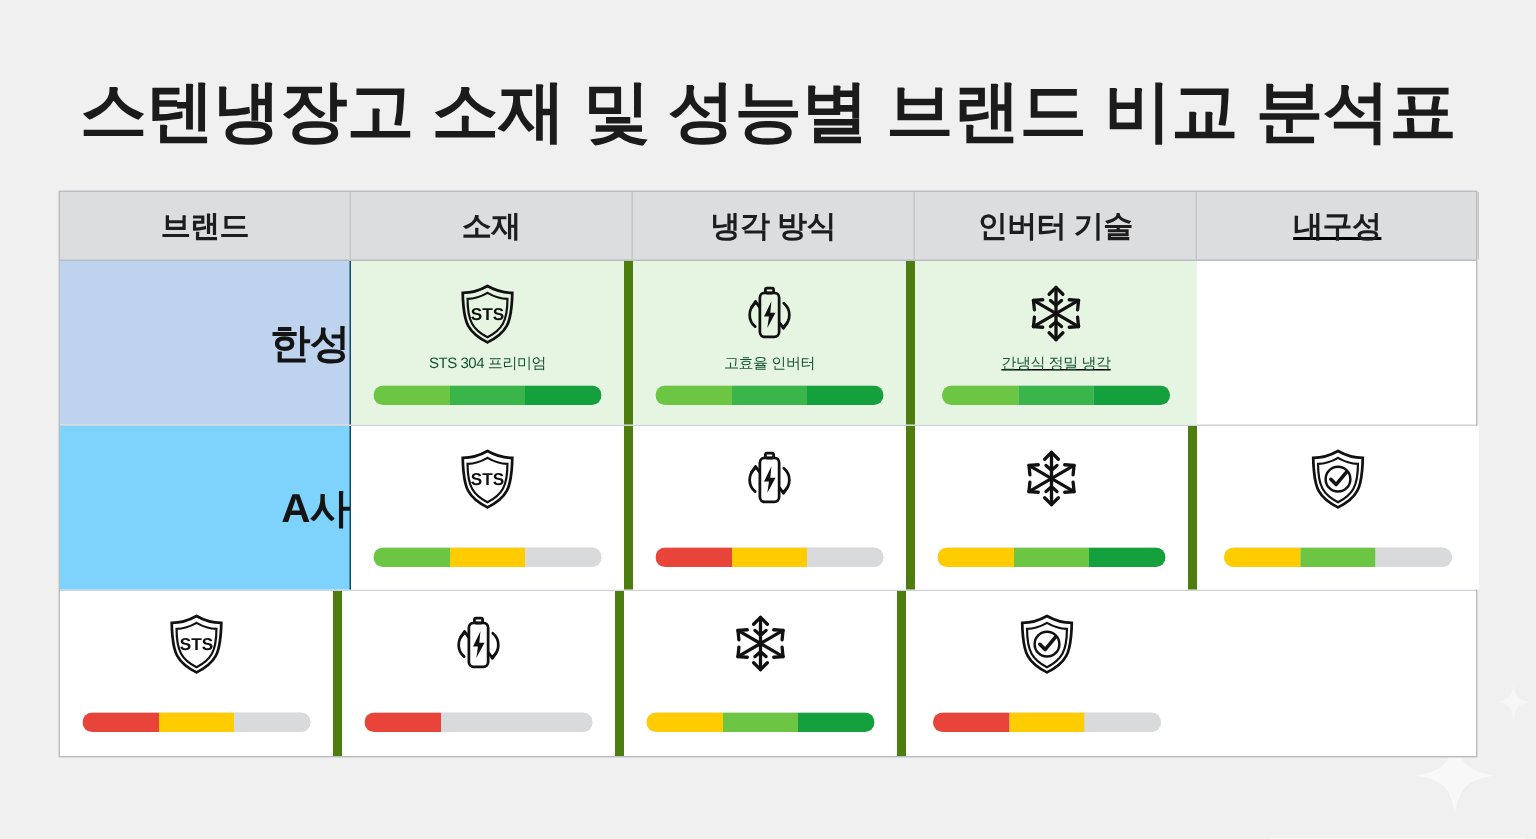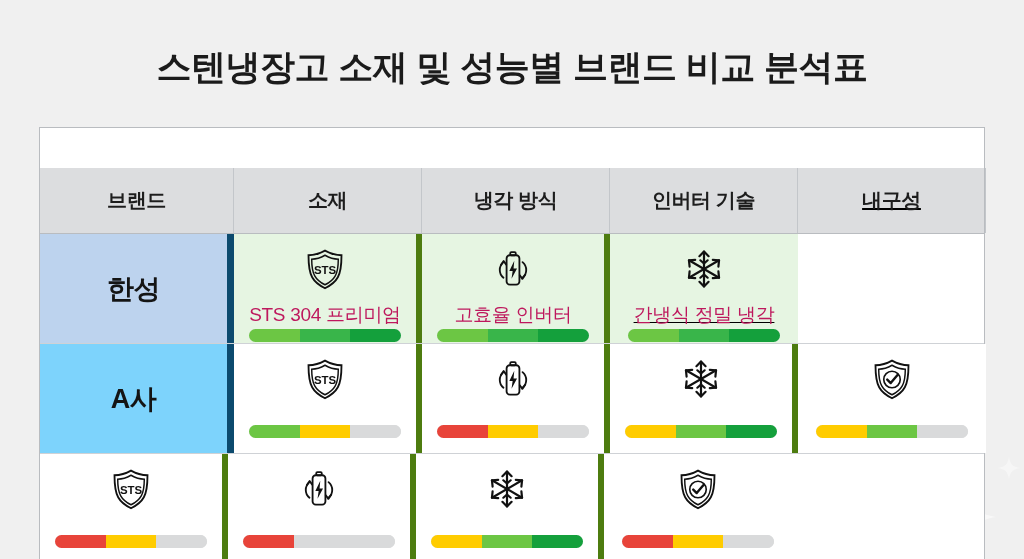--- a/index.html
+++ b/index.html
@@ -28,21 +28,21 @@
     width: 1024px;
     height: 559px;
   }
 
   .title {
     position: absolute;
     top: 44px;
     left: 0;
     width: 1024px;
     text-align: center;
-    font-size: 35px;
+    font-size: 45px;
     font-weight: bold;
     color: #1b1b1b;
     letter-spacing: -0.5px;
     white-space: nowrap;
   }
 
   .table {
     position: absolute;
     left: 39px;
     top: 127px;
@@ -65,24 +65,23 @@
     position: relative;
   }
   .cell:last-child { border-right: none; text-decoration: underline; }
 
   
   .col-brand { width: 194px; flex: 0 0 194px; }
   .col-data  { width: 188px; flex: 0 0 188px; }
 
   
   .header-row {
-    height: 66px;
+    height: 46px;
     background: #dcdddf;
     border-bottom: 1px solid #b9bcc0;
-    margin-top: 40px;
   }
   .header-row .cell {
     display: flex;
     align-items: center;
     justify-content: center;
     border-right: 1px solid #c3c6ca;
   }
   .header-label {
     font-size: 20px;
     font-weight: bold;
@@ -99,22 +98,22 @@
   .body-row:last-child { border-bottom: none; }
 
   .body-row.highlight .col-data { background: #e6f5e2; }
   .body-row.highlight .col-brand { background: #bdd3ee; }
   .body-row.plain .col-brand { background: #7dd3fc; }
   .body-row.plain .col-data { background: #ffffff; }
 
   .brand-cell {
     display: flex;
     align-items: center;
-    justify-content: center;
-    border-right: 7px solid #0c4a6e;
+    justify-content: flex-end;
+    border-right: 1px solid #0c4a6e;
   }
   .brand-name {
     font-size: 27px;
     font-weight: bold;
     color: #141414;
     letter-spacing: -0.5px;
   }
 
   .data-cell {
     display: flex;
@@ -127,23 +126,23 @@
   .icon-wrap {
     width: 46px;
     height: 46px;
     display: flex;
     align-items: center;
     justify-content: center;
   }
   .icon-wrap svg { display: block; }
 
   .cell-label {
-    font-size: 19px;
-    color: #be185d;
-    margin-top: 14px;
+    font-size: 10px;
+    color: #14532d;
+    margin-top: 2px;
     height: 17px;
     line-height: 17px;
     white-space: nowrap;
     letter-spacing: -0.3px;
   }
 
   .bar {
     margin-top: 6px;
     width: 152px;
     height: 13px;

